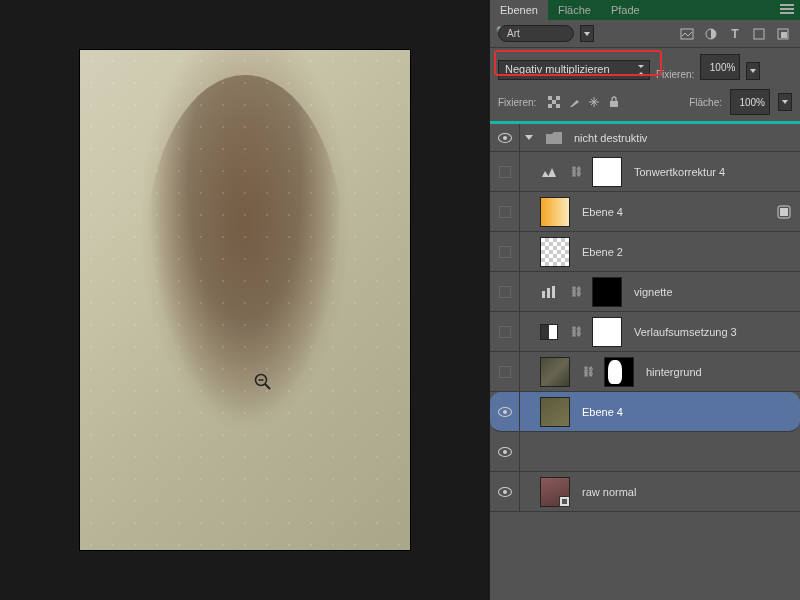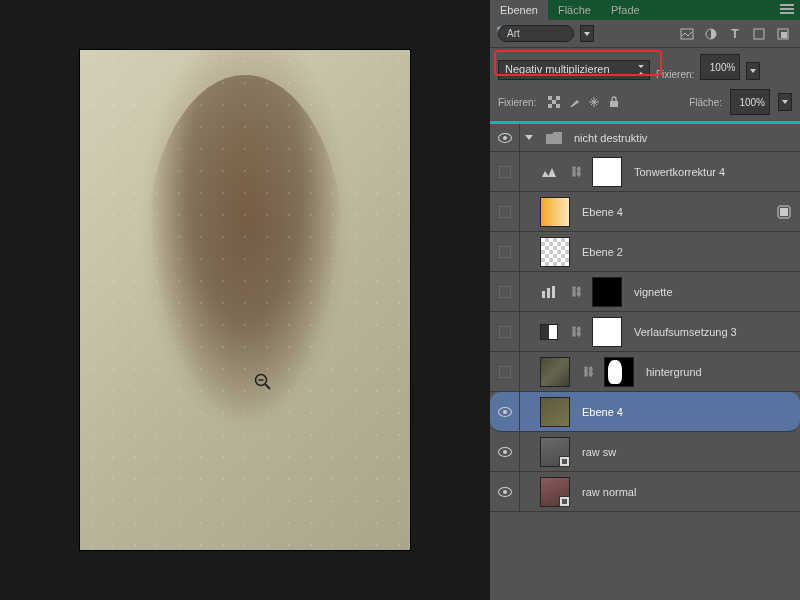--- a/index.html
+++ b/index.html
@@ -294,26 +294,20 @@
       <div class="layer-content indent-1">
         <span class="thumb ebene4"></span>
         <span class="layer-name">Ebene 4</span>
       </div>
     </div>
 
     <div class="layer-row">
       <div class="vis-col">
           <span class="eye"></span>
         </div>
-      <div class="layer-content indent-1">
-        <span class="thumb rawsw">
-            <span class="smart-badge"></span>
-          </span>
-        <span class="layer-name">raw sw</span>
-      </div>
     </div>
 
     <div class="layer-row">
       <div class="vis-col">
           <span class="eye"></span>
         </div>
       <div class="layer-content indent-1">
         <span class="thumb rawnormal">
             <span class="smart-badge"></span>
           </span>

